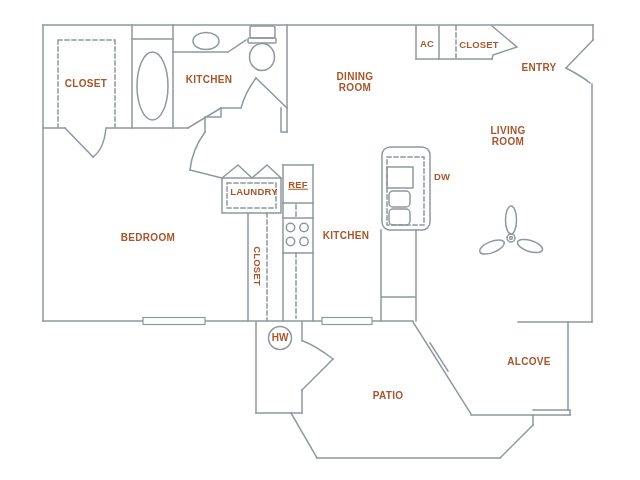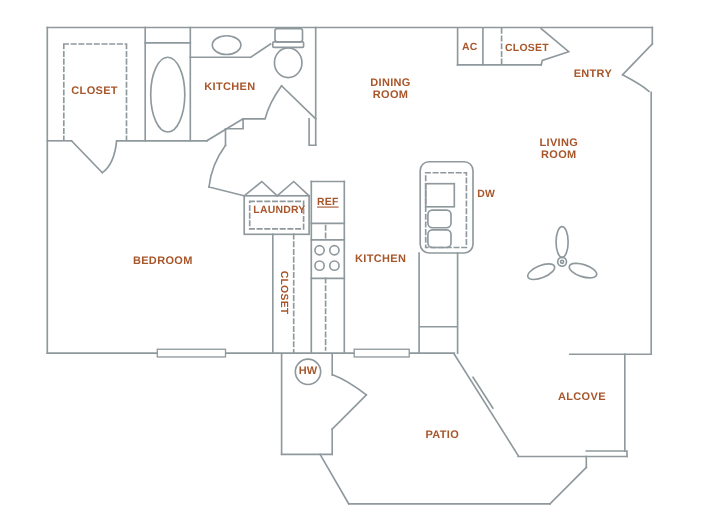--- a/index.html
+++ b/index.html
@@ -178,15 +178,15 @@
   <div class="lbl" style="left:539px; top:68px;">ENTRY</div>
   <div class="lbl wrap" style="left:508px; top:136px;">LIVING ROOM</div>
   <div class="lbl small" style="left:254px; top:192px;">LAUNDRY</div>
   <div class="lbl small" style="left:298px; top:185px;text-decoration:underline;">REF</div>
   <div class="lbl" style="left:340px; top:236px;padding-left:12px;">KITCHEN</div>
   <div class="lbl small" style="left:398px; top:177px;margin-left:44px;">DW</div>
   <div class="lbl small vert" style="left:257px; top:266px;">CLOSET</div>
   <div class="lbl" style="left:148px; top:238px;">BEDROOM</div>
   <div class="lbl tiny" style="left:280px; top:338px;">HW</div>
   <div class="lbl" style="left:509px; top:362px;margin-left:20px;">ALCOVE</div>
-  <div class="lbl" style="left:402px; top:396px;">PATIO</div>
+  <div class="lbl" style="left:388px; top:396px;">PATIO</div>
 
 </div>
 
 </body></html>

